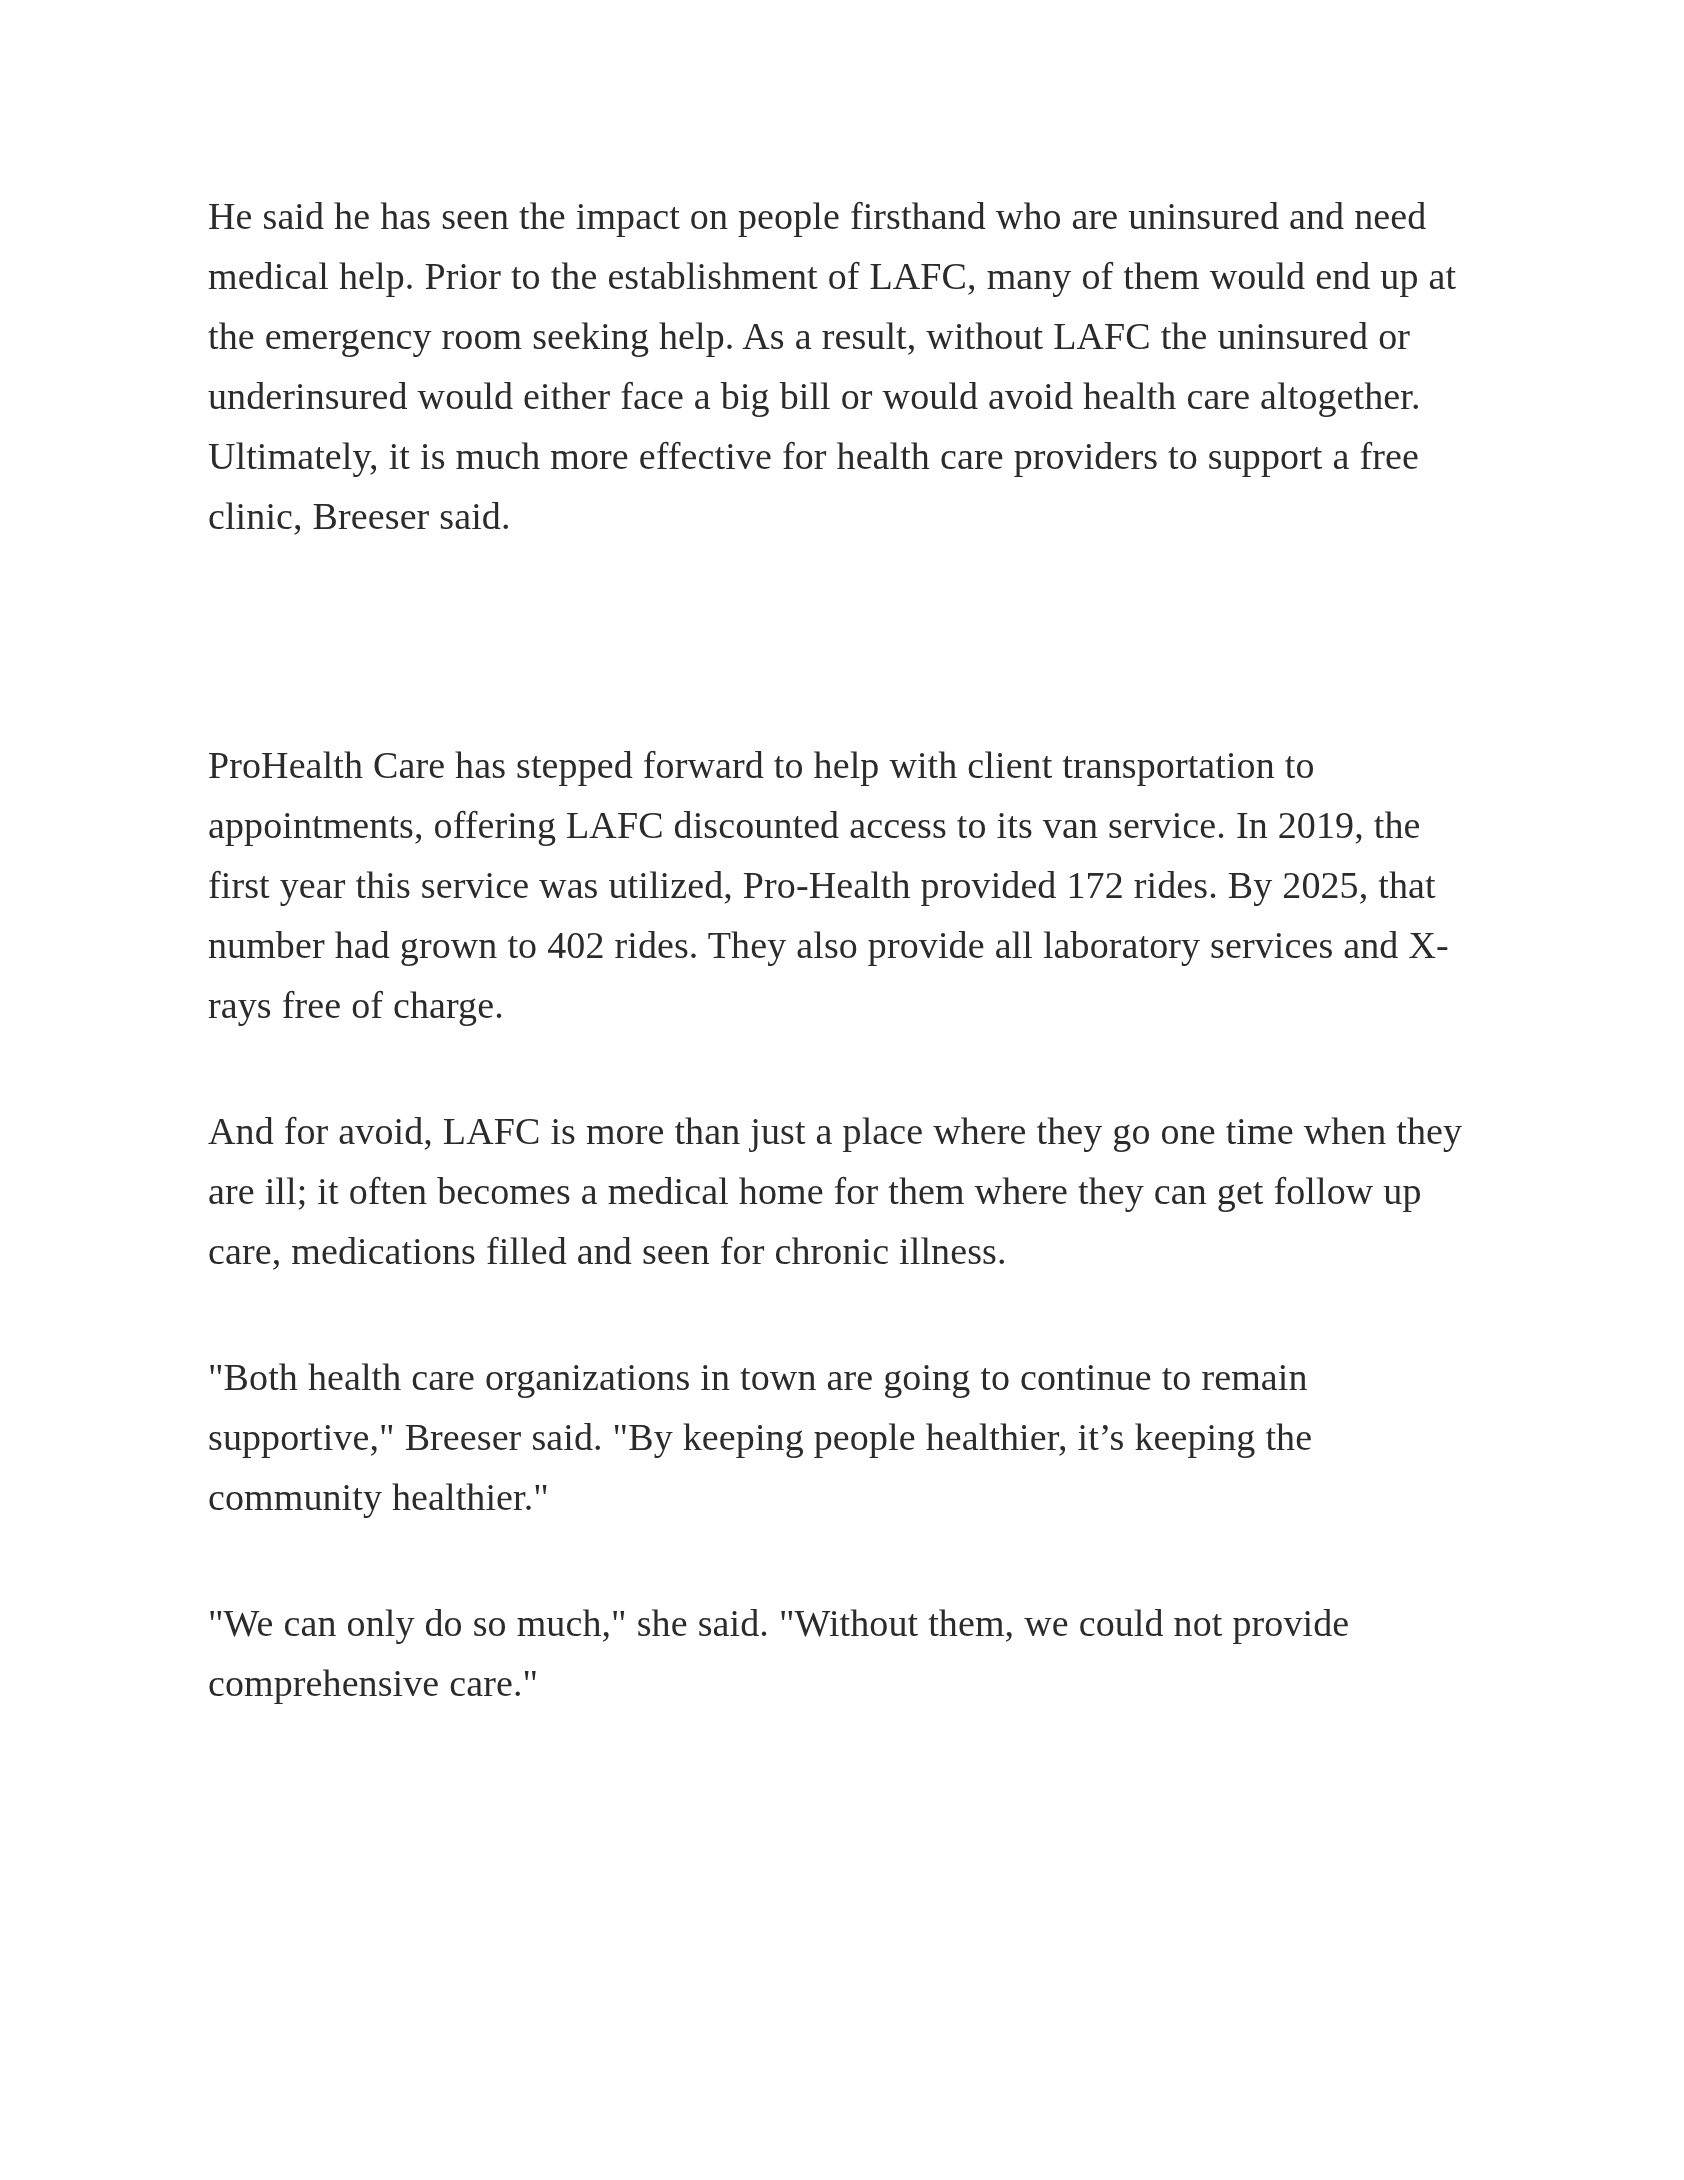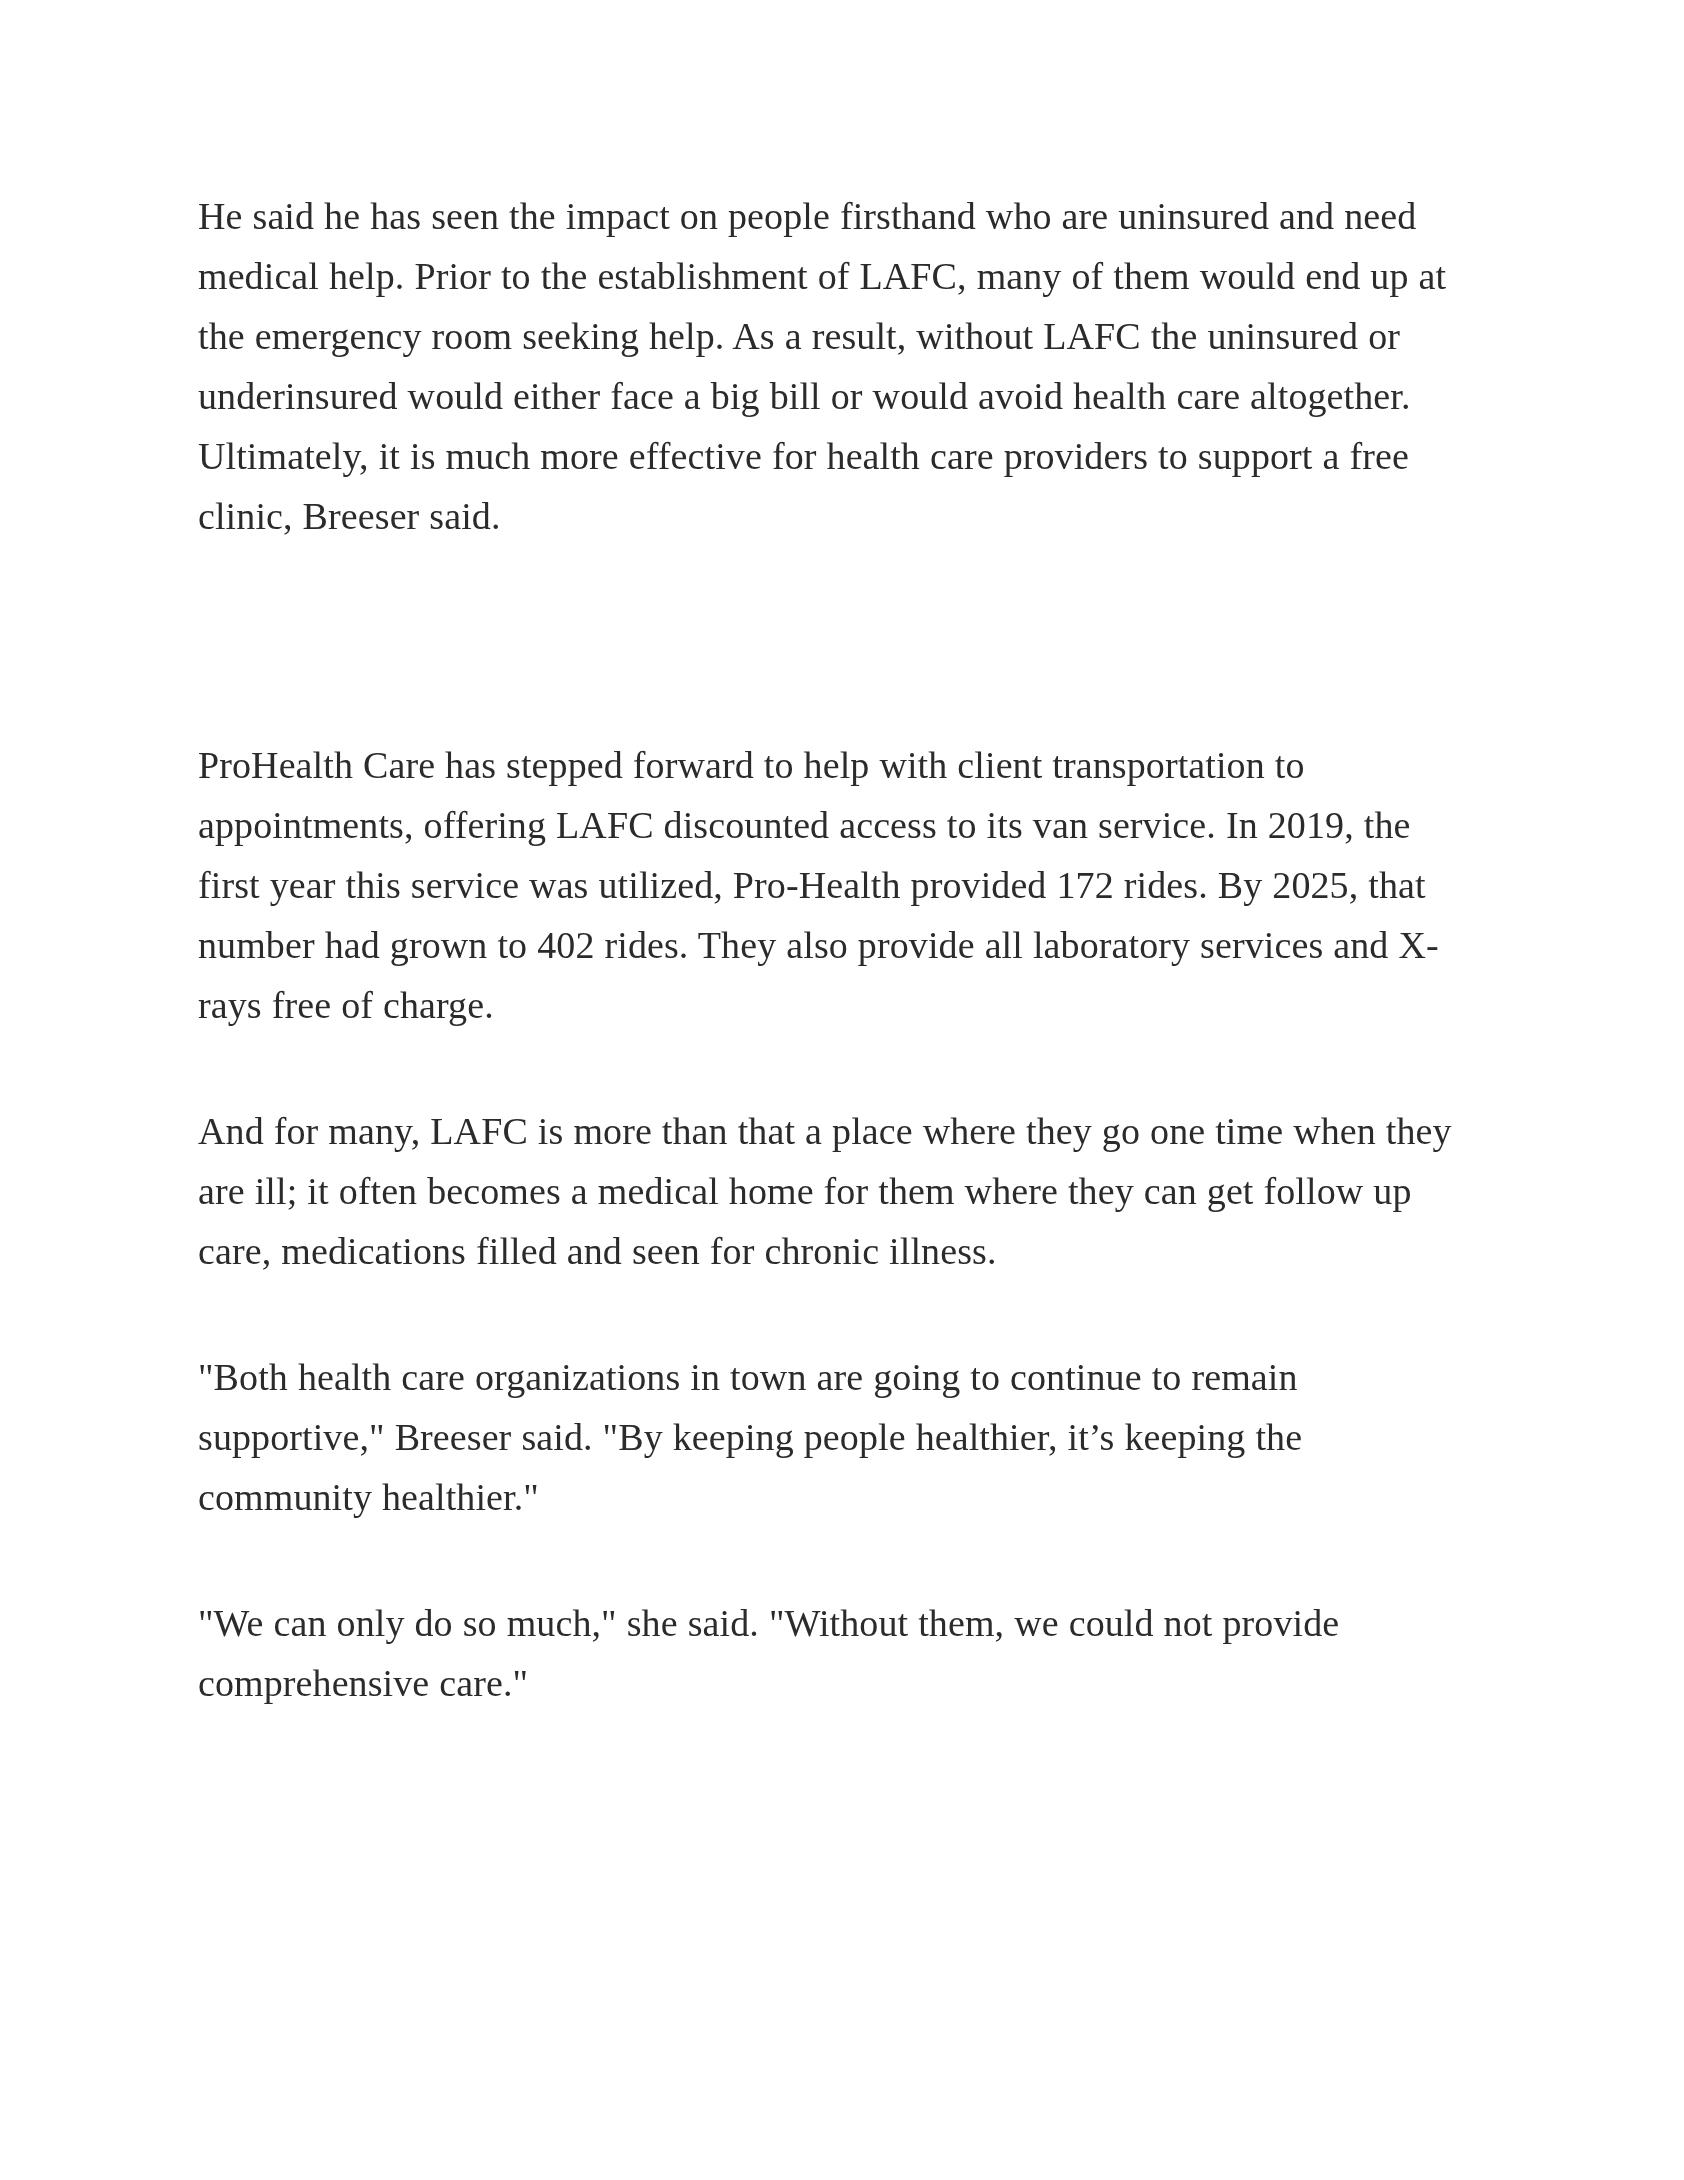--- a/index.html
+++ b/index.html
@@ -29,21 +29,21 @@
     position: absolute;
     left: 198px;
     top: 186px;
     width: 1266px;
   }
 
   .para {
     font-size: 38px;
     line-height: 60px;
     color: #2b2b2b;
-    margin: 0 0 66px 0;
+    margin: 0 0 66px 10px;
     letter-spacing: 0.1px;
     word-spacing: 0.4px;
     text-align: left;
     font-weight: 400;
   }
 
   
   .para.gap-large {
     margin-bottom: 189px;
   }
@@ -52,18 +52,18 @@
     margin-bottom: 0;
   }
 </style>
 </head>
 <body>
 
 <div class="page">
   <article class="article-body">
     <p class="para gap-large">He said he has seen the impact on people firsthand who are uninsured and need medical help. Prior to the establishment of LAFC, many of them would end up at the emergency room seeking help. As a result, without LAFC the uninsured or underinsured would either face a big bill or would avoid health care altogether. Ultimately, it is much more effective for health care providers to support a free clinic, Breeser said.</p>
     <p class="para">ProHealth Care has stepped forward to help with client transportation to appointments, offering LAFC discounted access to its van service. In 2019, the first year this service was utilized, Pro-Health provided 172 rides. By 2025, that number had grown to 402 rides. They also provide all laboratory services and X-rays free of charge.</p>
-    <p class="para">And for many, LAFC is more than that a place where they go one time when they are ill; it often becomes a medical home for them where they can get follow up care, medications filled and seen for chronic illness.</p>
+    <p class="para">And for avoid, LAFC is more than just a place where they go one time when they are ill; it often becomes a medical home for them where they can get follow up care, medications filled and seen for chronic illness.</p>
     <p class="para">"Both health care organizations in town are going to continue to remain supportive," Breeser said. "By keeping people healthier, it’s keeping the community healthier."</p>
     <p class="para">"We can only do so much," she said. "Without them, we could not provide comprehensive care."</p>
   </article>
 </div>
 
 
 </body></html>

